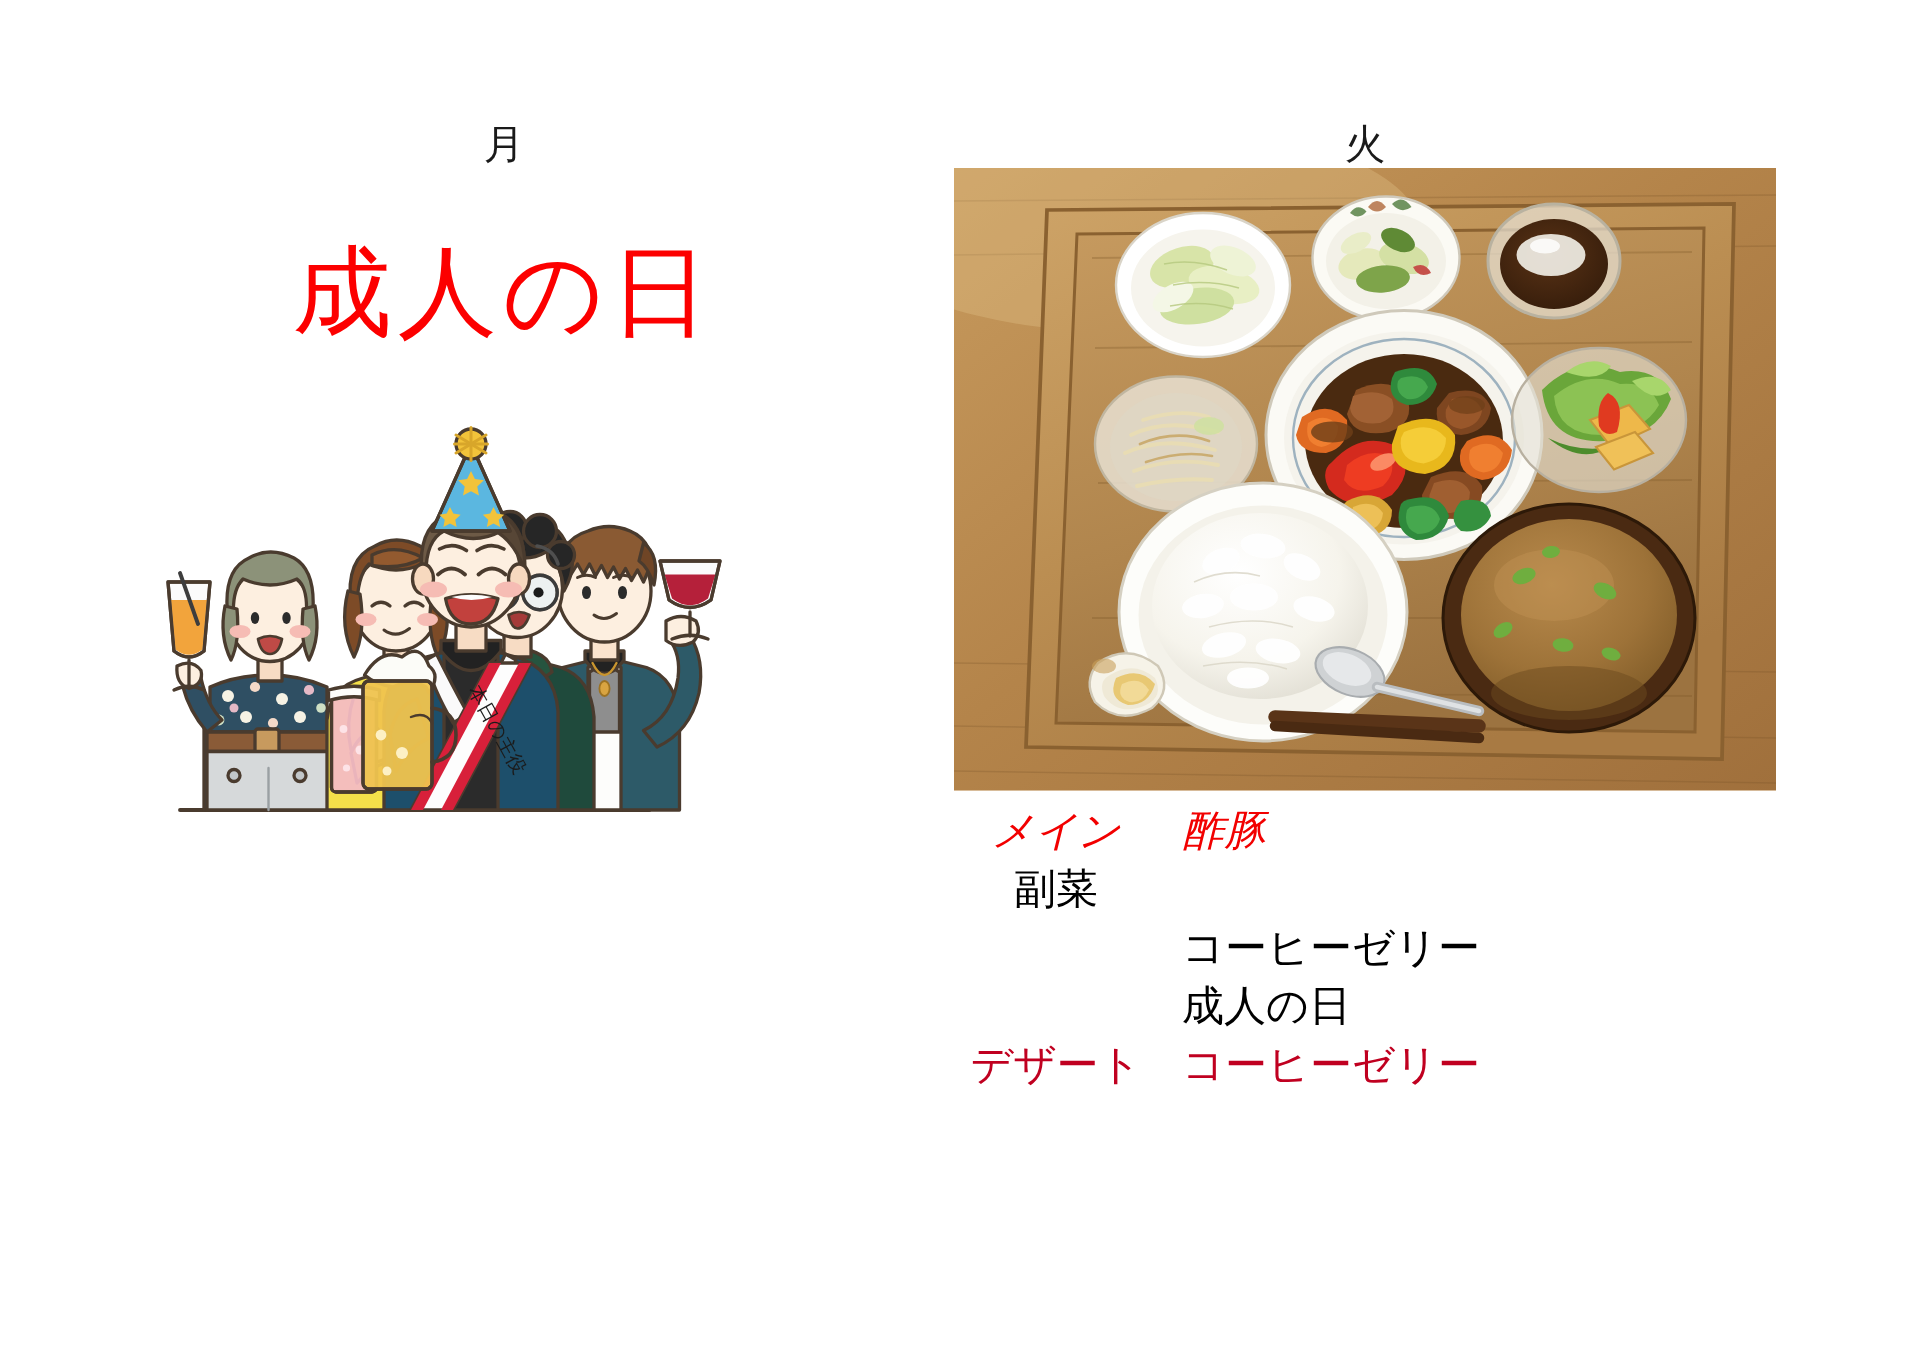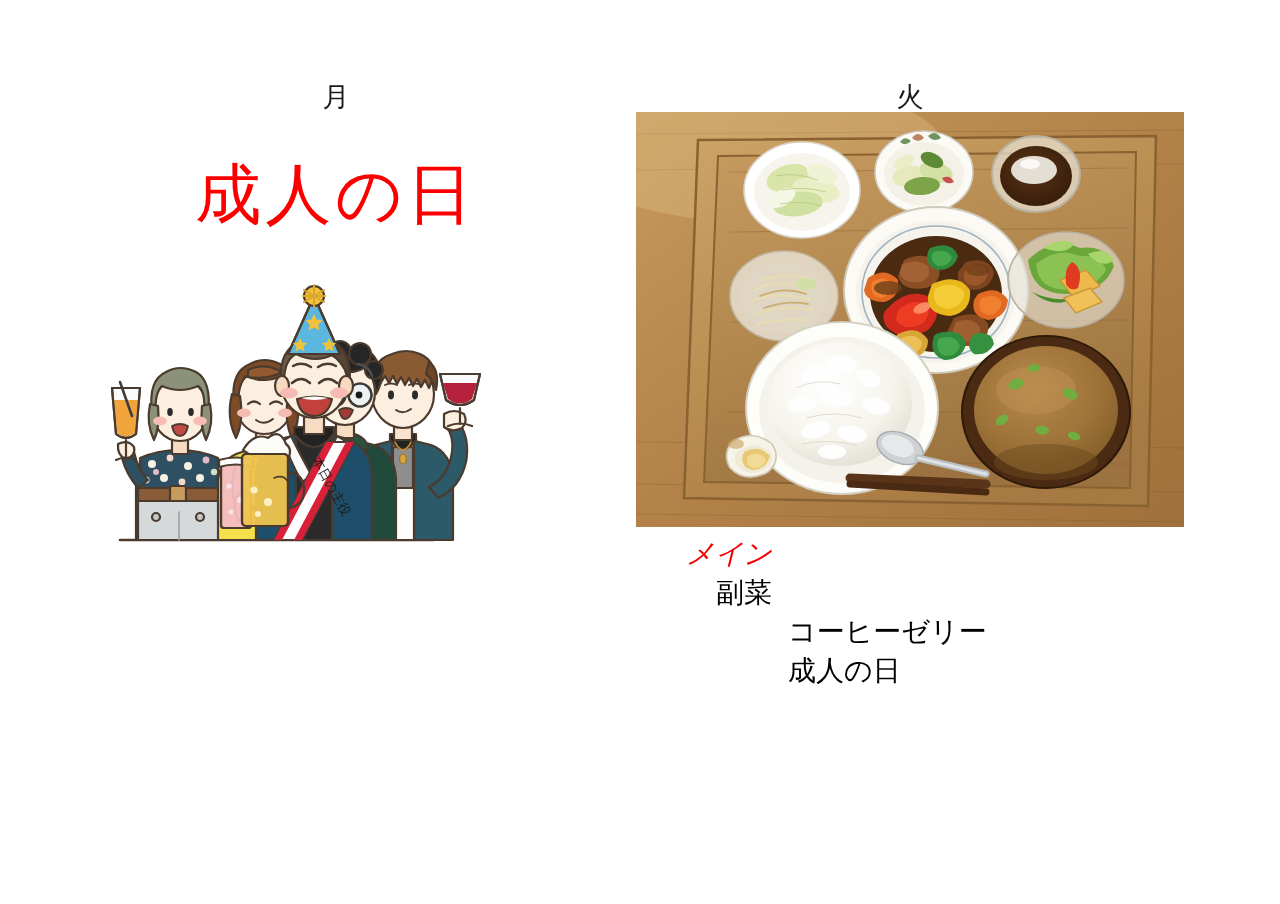--- a/index.html
+++ b/index.html
@@ -34,21 +34,21 @@
   #meal-photo{
     position:absolute;left:636px;top:112px;width:548px;height:415px;
     overflow:hidden;background:#bb8a4e;
   }
   #meal-photo svg{display:block;width:548px;height:415px;}
 
   
   #menu-block{position:absolute;left:636px;top:534px;width:548px;}
   .menu-row{display:flex;align-items:flex-start;height:39px;}
   .menu-label{
-    width:152px;flex:0 0 152px;text-align:right;padding-right:16px;
+    width:152px;flex:0 0 152px;text-align:center;padding-right:16px;
     font-family:"DejaVu Sans",sans-serif;font-size:28px;line-height:39px;
     white-space:nowrap;box-sizing:border-box;
   }
   .menu-value{
     flex:1;font-family:"DejaVu Sans",sans-serif;font-size:28px;line-height:39px;
     white-space:nowrap;
   }
   .c-main{color:#f20000;font-style:italic;}
   .c-side{color:#000000;}
   .c-dessert{color:#c00020;}
@@ -518,33 +518,38 @@
       <path d="M108 340 q16 -8 26 4 q-4 14 -18 14 q-14 -4 -8 -18z" fill="#e8c873"></path>
       <path d="M112 344 q12 -6 18 4 q-4 9 -13 8 q-9 -3 -5 -12z" fill="#f2da97"></path>
       <ellipse cx="100" cy="332" rx="8" ry="5" fill="#c9a05a" opacity="0.6"></ellipse>
     </svg>
   </div>
 
   <div id="menu-block">
 
     <div class="menu-row">
       <div class="menu-label c-main">メイン</div>
+      <div class="menu-value c-main">酢豚</div>
     </div>
 
     <div class="menu-row">
       <div class="menu-label c-side">副菜</div>
     </div>
 
     <div class="menu-row">
       <div class="menu-label c-side"></div>
       <div class="menu-value c-side">コーヒーゼリー</div>
     </div>
 
 
     <div class="menu-row">
       <div class="menu-label c-side"></div>
       <div class="menu-value c-side">成人の日</div>
     </div>
 
+    <div class="menu-row">
+      <div class="menu-label c-dessert">デザート</div>
+      <div class="menu-value c-dessert">コーヒーゼリー</div>
+    </div>
 
   </div>
 
 </div>
 
 </body></html>

